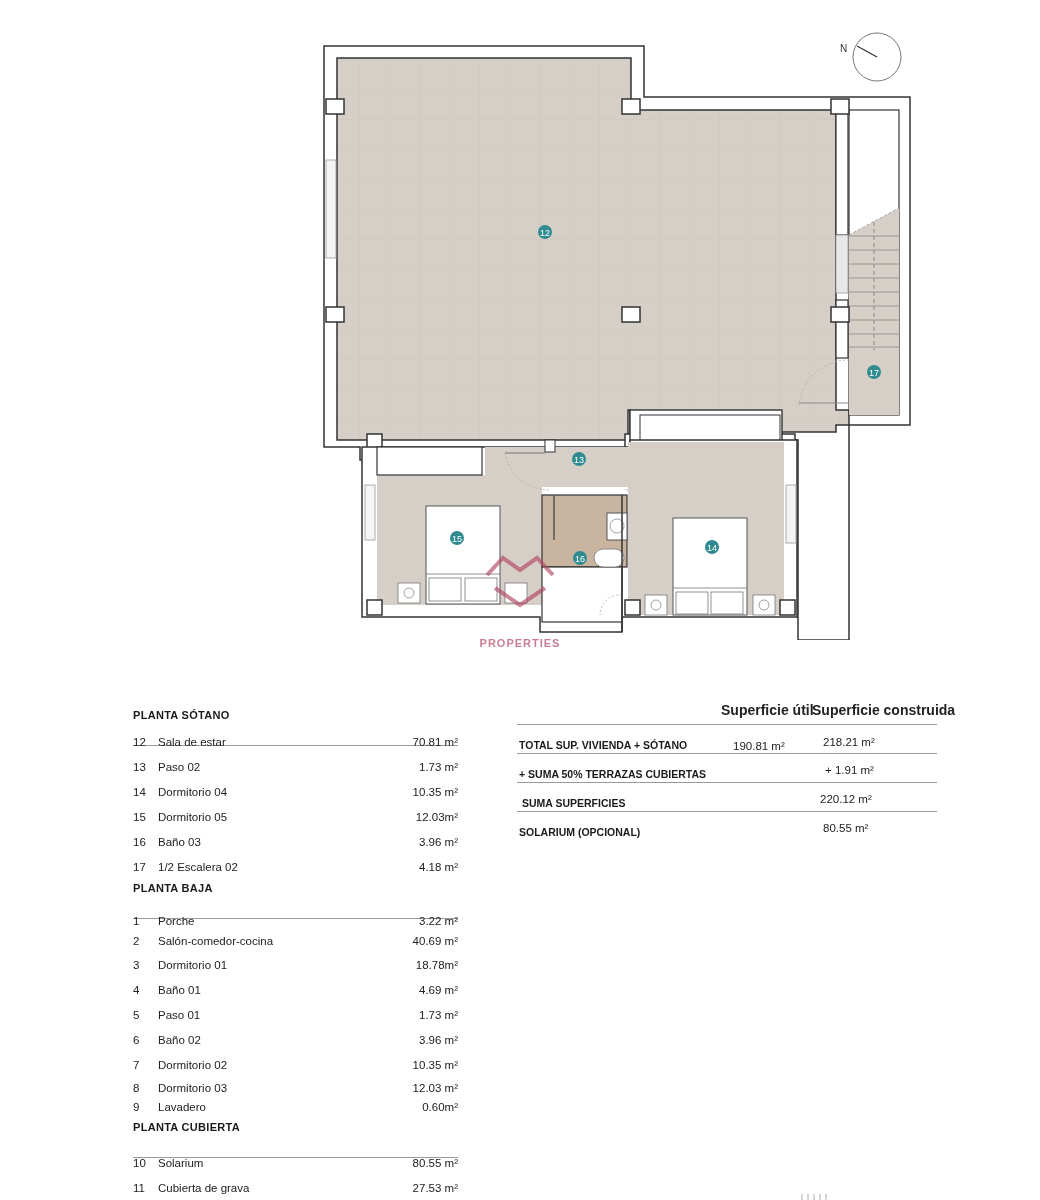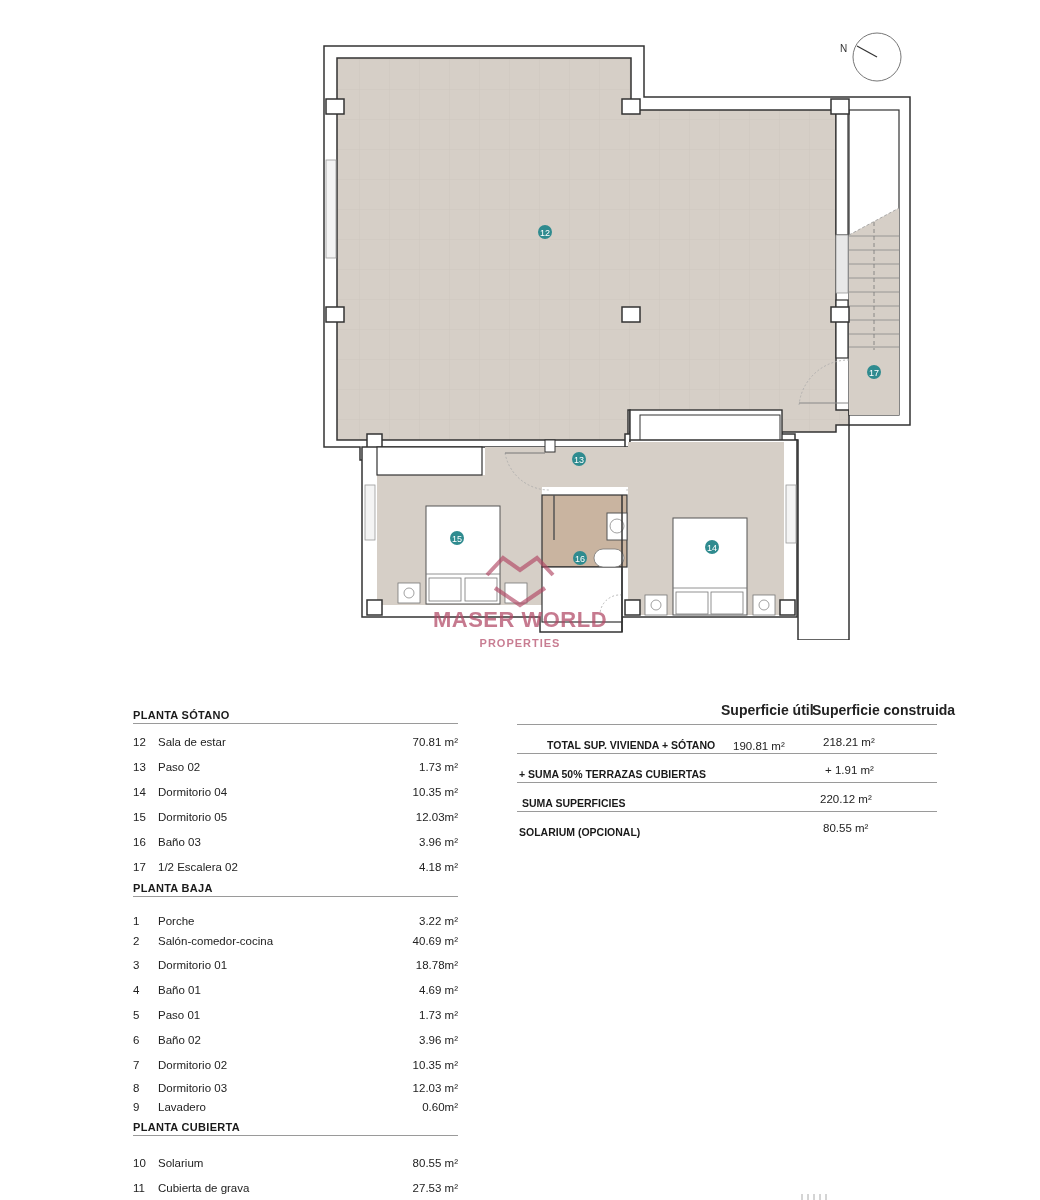--- a/index.html
+++ b/index.html
@@ -12,21 +12,21 @@
   .wm-text { position: absolute; left: 0; top: 62px; width: 240px; text-align: center;
              font-family: "Liberation Sans", sans-serif; font-weight: bold; font-size: 22px;
              color: rgba(176, 70, 100, 0.72); letter-spacing: 0.5px; }
   .wm-sub { position: absolute; left: 0; top: 92px; width: 240px; text-align: center;
             font-family: "Liberation Sans", sans-serif; font-weight: bold; font-size: 11px;
             color: rgba(176, 70, 100, 0.7); letter-spacing: 1px; }
 
   .title { position: absolute; left: 133px; top: 614px; font-family: "Liberation Serif", serif;
            font-size: 37px; line-height: 40px; color: #111; font-weight: normal; letter-spacing: 0.3px; }
   .sec-head { position: absolute; left: 133px; width: 325px; font-weight: bold; font-size: 11px;
-              letter-spacing: 0.3px; padding-bottom: 2px; border-bottom: 1px solid #9a9a9a; }
+              letter-spacing: 0.3px; padding-bottom: 24px; border-bottom: 1px solid #9a9a9a; }
   .row { position: absolute; left: 133px; width: 325px; height: 16px; font-size: 11.5px; color: #222; }
   .row .num { position: absolute; left: 0; width: 22px; }
   .row .name { position: absolute; left: 25px; }
   .row .area { position: absolute; right: 0; text-align: right; }
 
   .rt-head { position: absolute; top: 702px; font-weight: bold; font-size: 14px; color: #222; }
   .rt-line { position: absolute; left: 517px; width: 420px; height: 1px; background: #9a9a9a; }
   .rt-label { position: absolute; left: 519px; font-weight: bold; font-size: 10.5px; color: #1a1a1a; }
   .rt-val { position: absolute; font-size: 11.5px; color: #222; }
 
@@ -171,21 +171,20 @@
       </g>
   </g>
 
   <g fill="none" stroke="rgba(176,70,100,0.65)" stroke-width="4">
     <path d="M487 575 L503 558 L520 570 L537 558 L553 575"></path>
     <path d="M495 588 L520 605 L545 588"></path>
   </g>
 </svg>
 
 <div class="watermark">
-  <div class="wm-text">MASER WORLD</div>
   <div class="wm-sub">PROPERTIES</div>
 </div>
 
 <div class="title">
 </div>
 
 <div class="sec-head" style="top:709px;">PLANTA SÓTANO</div>
 <div class="row" style="top:736px;">
   <span class="num">12</span>
   <span class="name">Sala de estar</span>
@@ -273,21 +272,21 @@
 <div class="row" style="top:1182px;">
   <span class="num">11</span>
   <span class="name">Cubierta de grava</span>
   <span class="area">27.53 m²</span>
 </div>
 
 <div class="rt-head" style="left:721px;">Superficie útil</div>
 <div class="rt-head" style="left:812px;">Superficie construida</div>
 <div class="rt-line" style="top:724px;"></div>
 
-<div class="rt-label" style="top:739px;margin-left:28px;">TOTAL SUP. VIVIENDA + SÓTANO</div>
+<div class="rt-label" style="top:739px;">TOTAL SUP. VIVIENDA + SÓTANO</div>
 <div class="rt-val" style="top:740px; left:733px;">190.81  m²</div>
 <div class="rt-val" style="top:736px; left:823px;">218.21 m²</div>
 <div class="rt-line" style="top:753px;"></div>
 
 <div class="rt-label" style="top:768px;">+ SUMA 50% TERRAZAS CUBIERTAS</div>
 <div class="rt-val" style="top:764px; left:825px;">+ 1.91 m²</div>
 <div class="rt-line" style="top:782px;"></div>
 
 <div class="rt-label" style="top:797px; left:522px;">SUMA SUPERFICIES</div>
 <div class="rt-val" style="top:793px; left:820px;">220.12 m²</div>

